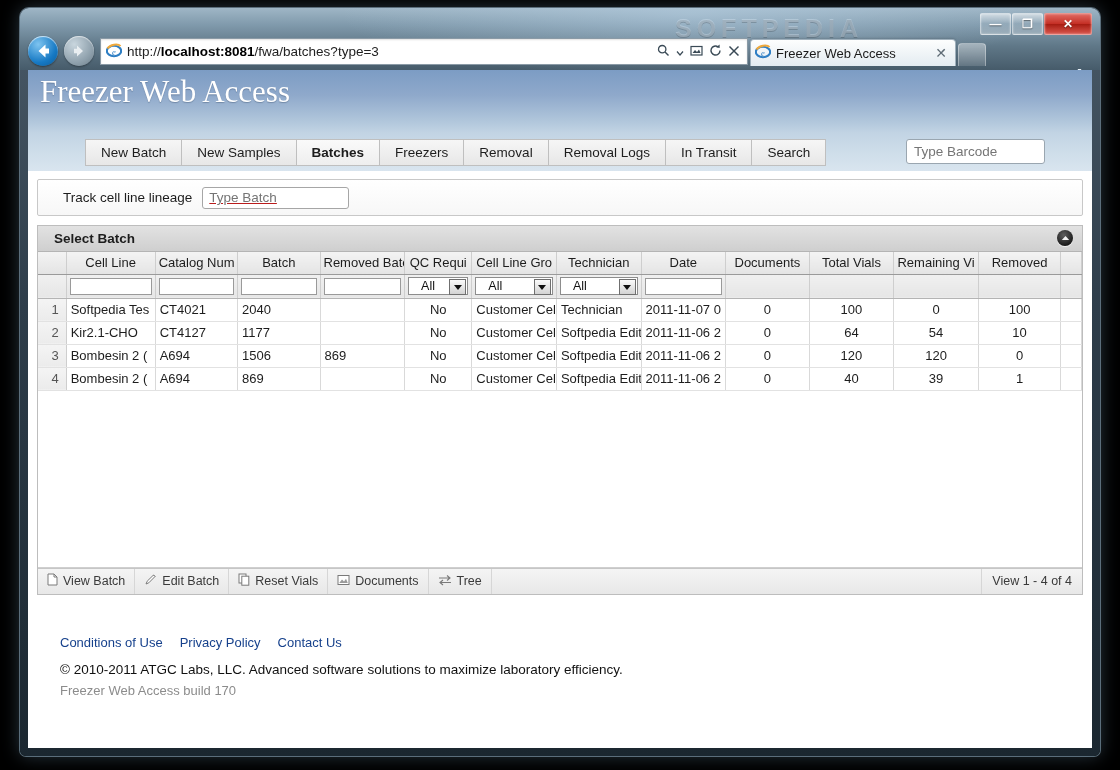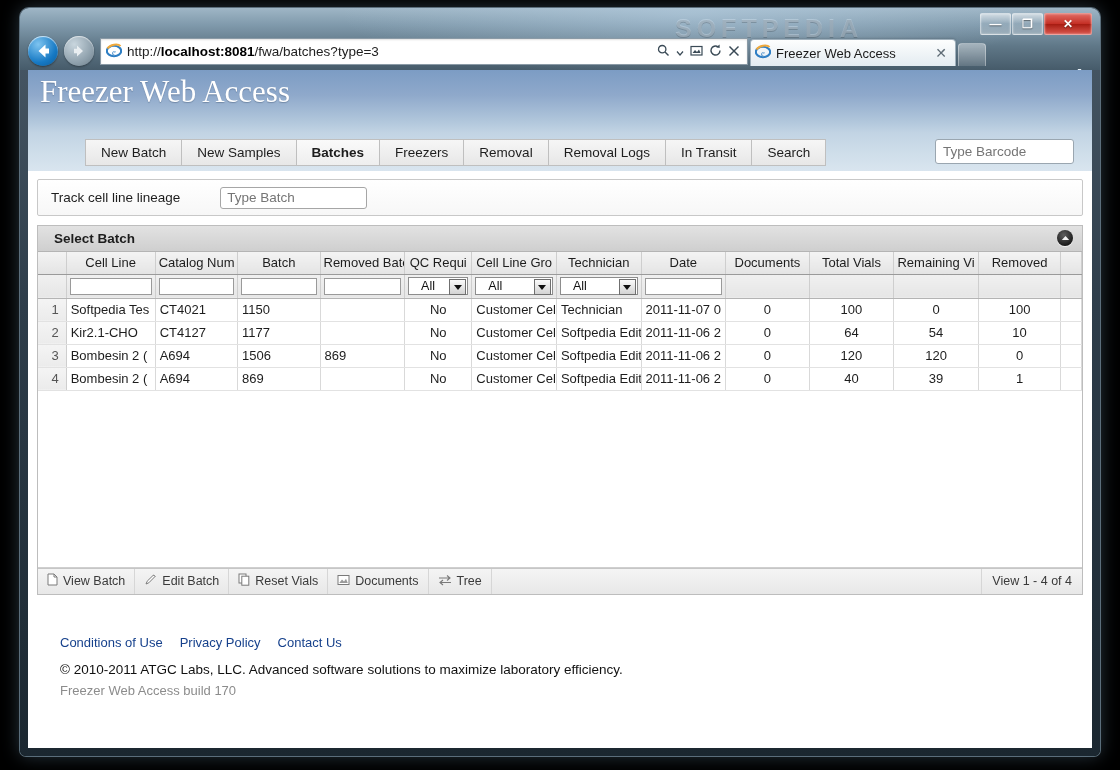--- a/index.html
+++ b/index.html
@@ -153,45 +153,44 @@
     display: flex; align-items: center;
     font-size: 13.5px; color: #1d1d1d;
     background: linear-gradient(to bottom, #f6f6f6, #e7e7e7);
     border: 1px solid #bfbfbf;
     border-left: none;
     box-sizing: border-box;
   }
   .apptab:first-child { border-left: 1px solid #bfbfbf; }
   .apptab.active { font-weight: bold; background: linear-gradient(to bottom, #fafafa, #eeeeee); }
   #barcode-input {
-    position: absolute; left: 907px; top: 6px;
+    position: absolute; left: 878px; top: 6px;
     width: 139px; height: 25px;
     border: 1px solid #9aa6b0; border-radius: 3px;
     background: #fff; font-size: 13.5px; color: #7a7a7a;
     padding: 0 7px; box-sizing: border-box;
     font-family: "Liberation Sans", sans-serif;
   }
 
   
   #page-body { background: #fff; padding: 8px 9px 0 9px; }
 
   #lineage-bar {
     height: 37px;
     border: 1px solid #c8c8c8; border-radius: 2px;
     background: linear-gradient(to bottom, #ffffff, #f7f7f7);
-    display: flex; align-items: center; padding-left: 13px;
+    display: flex; align-items: center; padding-left: 25px;
     box-sizing: border-box;
-    gap: 30px;
   }
   #lineage-label { font-size: 13.5px; color: #1d1d1d; margin-right: 10px; }
   #lineage-input {
     width: 147px; height: 22px;
     border: 1px solid #a6a6a6; border-radius: 3px;
     background: #fff; font-size: 13.5px; color: #b91c1c; padding: 0 6px;
-    box-sizing: border-box; font-family: "Liberation Sans", sans-serif;
+    box-sizing: border-box; font-family: "Liberation Sans", sans-serif; text-decoration: underline;
   }
 
   
   #grid-panel {
     margin-top: 9px;
     border: 1px solid #bdbdbd;
     background: #fff;
   }
   #panel-head {
     height: 25px;
@@ -510,21 +509,21 @@
               <td></td>
               <td></td>
               <td></td>
               <td></td>
             </tr>
 
             <tr>
               <td class="rownum">1</td>
               <td class="cell">Softpedia Tes</td>
               <td class="cell">CT4021</td>
-              <td class="cell">1150</td>
+              <td class="cell">2040</td>
               <td class="cell"></td>
               <td class="cell ta-c">No</td>
               <td class="cell">Customer Cell</td>
               <td class="cell">Technician</td>
               <td class="cell">2011-11-07 0</td>
               <td class="cell ta-c">0</td>
               <td class="cell ta-c">100</td>
               <td class="cell ta-c">0</td>
               <td class="cell ta-c">100</td>
               <td class="cell"></td>

